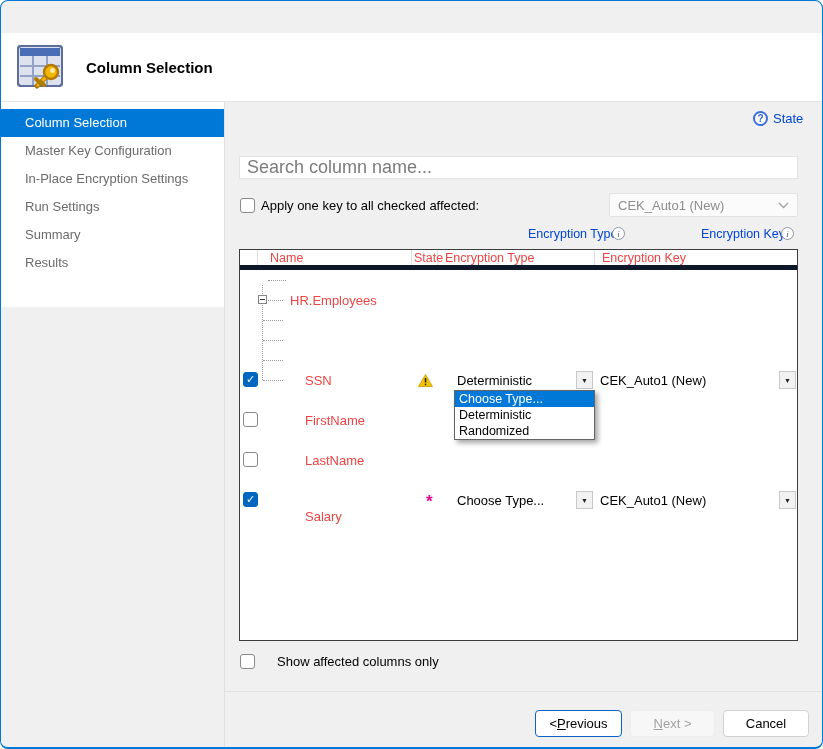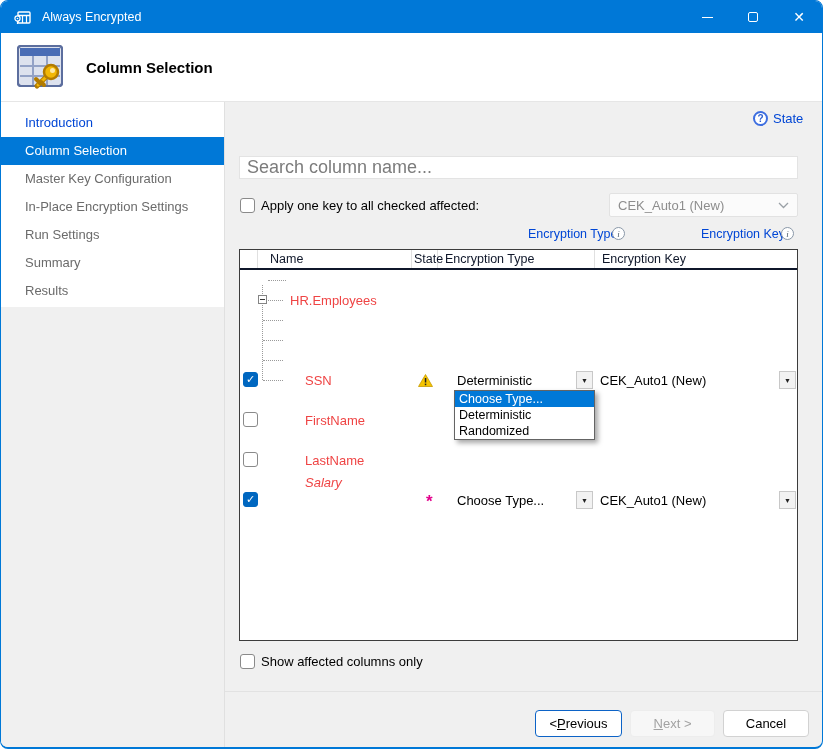--- a/index.html
+++ b/index.html
@@ -59,21 +59,21 @@
     display:flex; align-items:center; padding:0 8px; color:#8D8D8D; font-size:13px;
   }
   .combo .chev { margin-left:auto; }
   .col-link { position:absolute; font-size:12.5px; color:#0046D5; cursor:default; }
   .info-icon { position:absolute; width:13px; height:13px; border:1px solid #8A98A8; border-radius:50%;
                color:#51606F; font-size:9px; font-style:italic; font-family:"Liberation Serif", serif;
                display:flex; align-items:center; justify-content:center; background:#fff; }
   
   .grid { position:absolute; left:14px; top:147px; width:559px; height:392px;
           background:#fff; border:1px solid #3C3C3C; }
-  .grid-header { display:flex; height:20px; border-bottom:2px solid #0f172a; font-size:12.5px; color:#0f172a; }
+  .grid-header { display:flex; height:20px; border-bottom:5px solid #0f172a; font-size:12.5px; color:#ef4444; }
   .gh-cell { border-right:1px solid #E0E0E0; display:flex; align-items:center; }
   .gh-cell:last-child { border-right:none; }
   .c-check { width:18px; flex:0 0 auto; }
   .c-name  { width:154px; flex:0 0 auto; padding-left:12px; }
   .c-state { width:26px; flex:0 0 auto; padding-left:2px; }
   .c-type  { width:157px; flex:0 0 auto; padding-left:7px; }
   .c-key   { flex:1; padding-left:7px; }
   .grid-row { position:absolute; left:0; height:20px; width:557px; display:flex; align-items:center; font-size:13px; }
   .row-cb { position:absolute; left:3px; top:2px; }
   .tree-label { position:absolute; font-size:13px; color:#ef4444; white-space:nowrap; }
@@ -83,57 +83,38 @@
   .dot-h { position:absolute; height:0; border-top:1px dotted #9A9A9A; }
   .warn-icon { position:absolute; width:15px; height:13px; }
   .req-asterisk { position:absolute; color:#E3008C; font-size:17px; font-weight:bold; }
   .cell-text { position:absolute; font-size:13px; color:#000; white-space:nowrap; }
   .dd-btn { position:absolute; width:17px; height:18px; background:#F2F2F2; border:1px solid #C8C8C8;
             display:flex; align-items:center; justify-content:center; font-size:7px; color:#222; }
   .droplist { position:absolute; left:214px; top:140px; width:141px; background:#fff;
               border:1px solid #646464; box-shadow:3px 3px 5px rgba(0,0,0,0.35); z-index:5; }
   .droplist .opt { height:16px; line-height:16px; font-size:12.5px; padding-left:4px; color:#000; white-space:nowrap; }
   .droplist .opt.selected { background:#0078D7; color:#fff; }
-  .show-affected { position:absolute; left:15px; top:552px; display:flex; align-items:center; gap:6px; }
+  .show-affected { position:absolute; left:15px; top:552px; display:flex; align-items:center; gap:22px; }
   .show-affected span { font-size:13px; color:#000; }
   
   .footer-line { position:absolute; left:0; right:0; top:589px; height:1px; background:#E2E2E2; }
   .btn { position:absolute; top:608px; height:27px; border-radius:4px; font-size:13px;
          font-family:"Liberation Sans", sans-serif; display:flex; align-items:center; justify-content:center;
          cursor:default; }
   .btn-prev { left:310px; width:87px; background:#fff; border:1px solid #0C63C7; color:#000; }
   .btn-next { left:405px; width:85px; background:#F7F7F7; border:1px solid #EDEDED; color:#A2A2A2; }
   .btn-cancel { left:498px; width:86px; background:#fff; border:1px solid #D2D2D2; color:#000; }
   .ak { text-decoration:underline; }
   .chev svg { display:block; }
 </style>
 </head>
 <body>
 
 <div class="window">
 
-  <div class="titlebar">
-    <svg class="app-icon" viewBox="0 0 17 17">
-      <rect x="4" y="3" width="12" height="11" rx="1" fill="none" stroke="#fff" stroke-width="1.4"></rect>
-      <line x1="4" y1="6.5" x2="16" y2="6.5" stroke="#fff" stroke-width="1.4"></line>
-      <line x1="8.5" y1="6.5" x2="8.5" y2="14" stroke="#fff" stroke-width="1.2"></line>
-      <line x1="12.5" y1="6.5" x2="12.5" y2="14" stroke="#fff" stroke-width="1.2"></line>
-      <circle cx="3.5" cy="9.5" r="2.6" fill="#0078D7" stroke="#fff" stroke-width="1.2"></circle>
-      <circle cx="3.5" cy="9.5" r="0.8" fill="#fff"></circle>
-      <rect x="2.9" y="12" width="1.2" height="3" fill="#fff"></rect>
-    </svg>
-    <div class="titlebar-text">Always Encrypted</div>
-    <div class="winbtn min">
-        <span></span>
-      </div>
-    <div class="winbtn max">
-        <span></span>
-      </div>
-    <div class="winbtn close">✕</div>
-  </div>
 
   <div class="header">
     <svg class="wizard-icon" width="52" height="53" viewBox="0 0 52 53">
       <rect x="3" y="5" width="44" height="40" rx="3" fill="#DDE2EE" stroke="#5C6E9E" stroke-width="2"></rect>
       <rect x="5" y="7" width="40" height="8" fill="#4A6DB5"></rect>
       <line x1="5" y1="25" x2="45" y2="25" stroke="#93A2C6" stroke-width="2"></line>
       <line x1="5" y1="35" x2="45" y2="35" stroke="#93A2C6" stroke-width="2"></line>
       <line x1="18" y1="15" x2="18" y2="45" stroke="#93A2C6" stroke-width="2"></line>
       <line x1="32" y1="15" x2="32" y2="45" stroke="#93A2C6" stroke-width="2"></line>
       <rect x="3" y="5" width="44" height="40" rx="3" fill="none" stroke="#5C6E9E" stroke-width="2"></rect>
@@ -144,21 +125,20 @@
         <line x1="29" y1="44" x2="26" y2="41" stroke="#B27B00" stroke-width="4" stroke-linecap="round"></line>
         <circle cx="36" cy="31" r="7" fill="#F2B705" stroke="#B27B00" stroke-width="2.5"></circle>
         <circle cx="37.5" cy="29.5" r="2.5" fill="#FDE9A8"></circle>
       </g>
     </svg>
     <div class="page-title">Column Selection</div>
   </div>
 
   <div class="sidebar">
     <div class="navlist">
-      <div class="nav-item link">Introduction</div>
       <div class="nav-item selected">Column Selection</div>
       <div class="nav-item">Master Key Configuration</div>
       <div class="nav-item">In-Place Encryption Settings</div>
       <div class="nav-item">Run Settings</div>
       <div class="nav-item">Summary</div>
       <div class="nav-item">Results</div>
     </div>
   </div>
   <div class="sidebar-line"></div>
 
@@ -234,21 +214,21 @@
         <span class="tree-label" style="left:65px; top:83px;">FirstName</span>
       </div>
 
       <div class="grid-row" style="top:100px;">
         <span class="cb row-cb" style="top:102px;"></span>
         <span class="tree-label" style="left:65px; top:103px;">LastName</span>
       </div>
 
       <div class="grid-row" style="top:120px;">
         <span class="cb checked row-cb" style="top:122px;">✓</span>
-        <span class="tree-label" style="left:65px; top:105px;font-style:italic;">Salary</span>
+        <span class="tree-label" style="left:65px; top:139px;">Salary</span>
         <span class="req-asterisk" style="left:186px; top:122px;">*</span>
         <span class="cell-text" style="left:217px; top:123px;">Choose Type...</span>
         <span class="dd-btn" style="left:336px; top:121px;">▼</span>
         <span class="cell-text" style="left:360px; top:123px;">CEK_Auto1 (New)</span>
         <span class="dd-btn" style="left:539px; top:121px;">▼</span>
       </div>
 
       <div class="droplist">
         <div class="opt selected">Choose Type...</div>
         <div class="opt">Deterministic</div>

